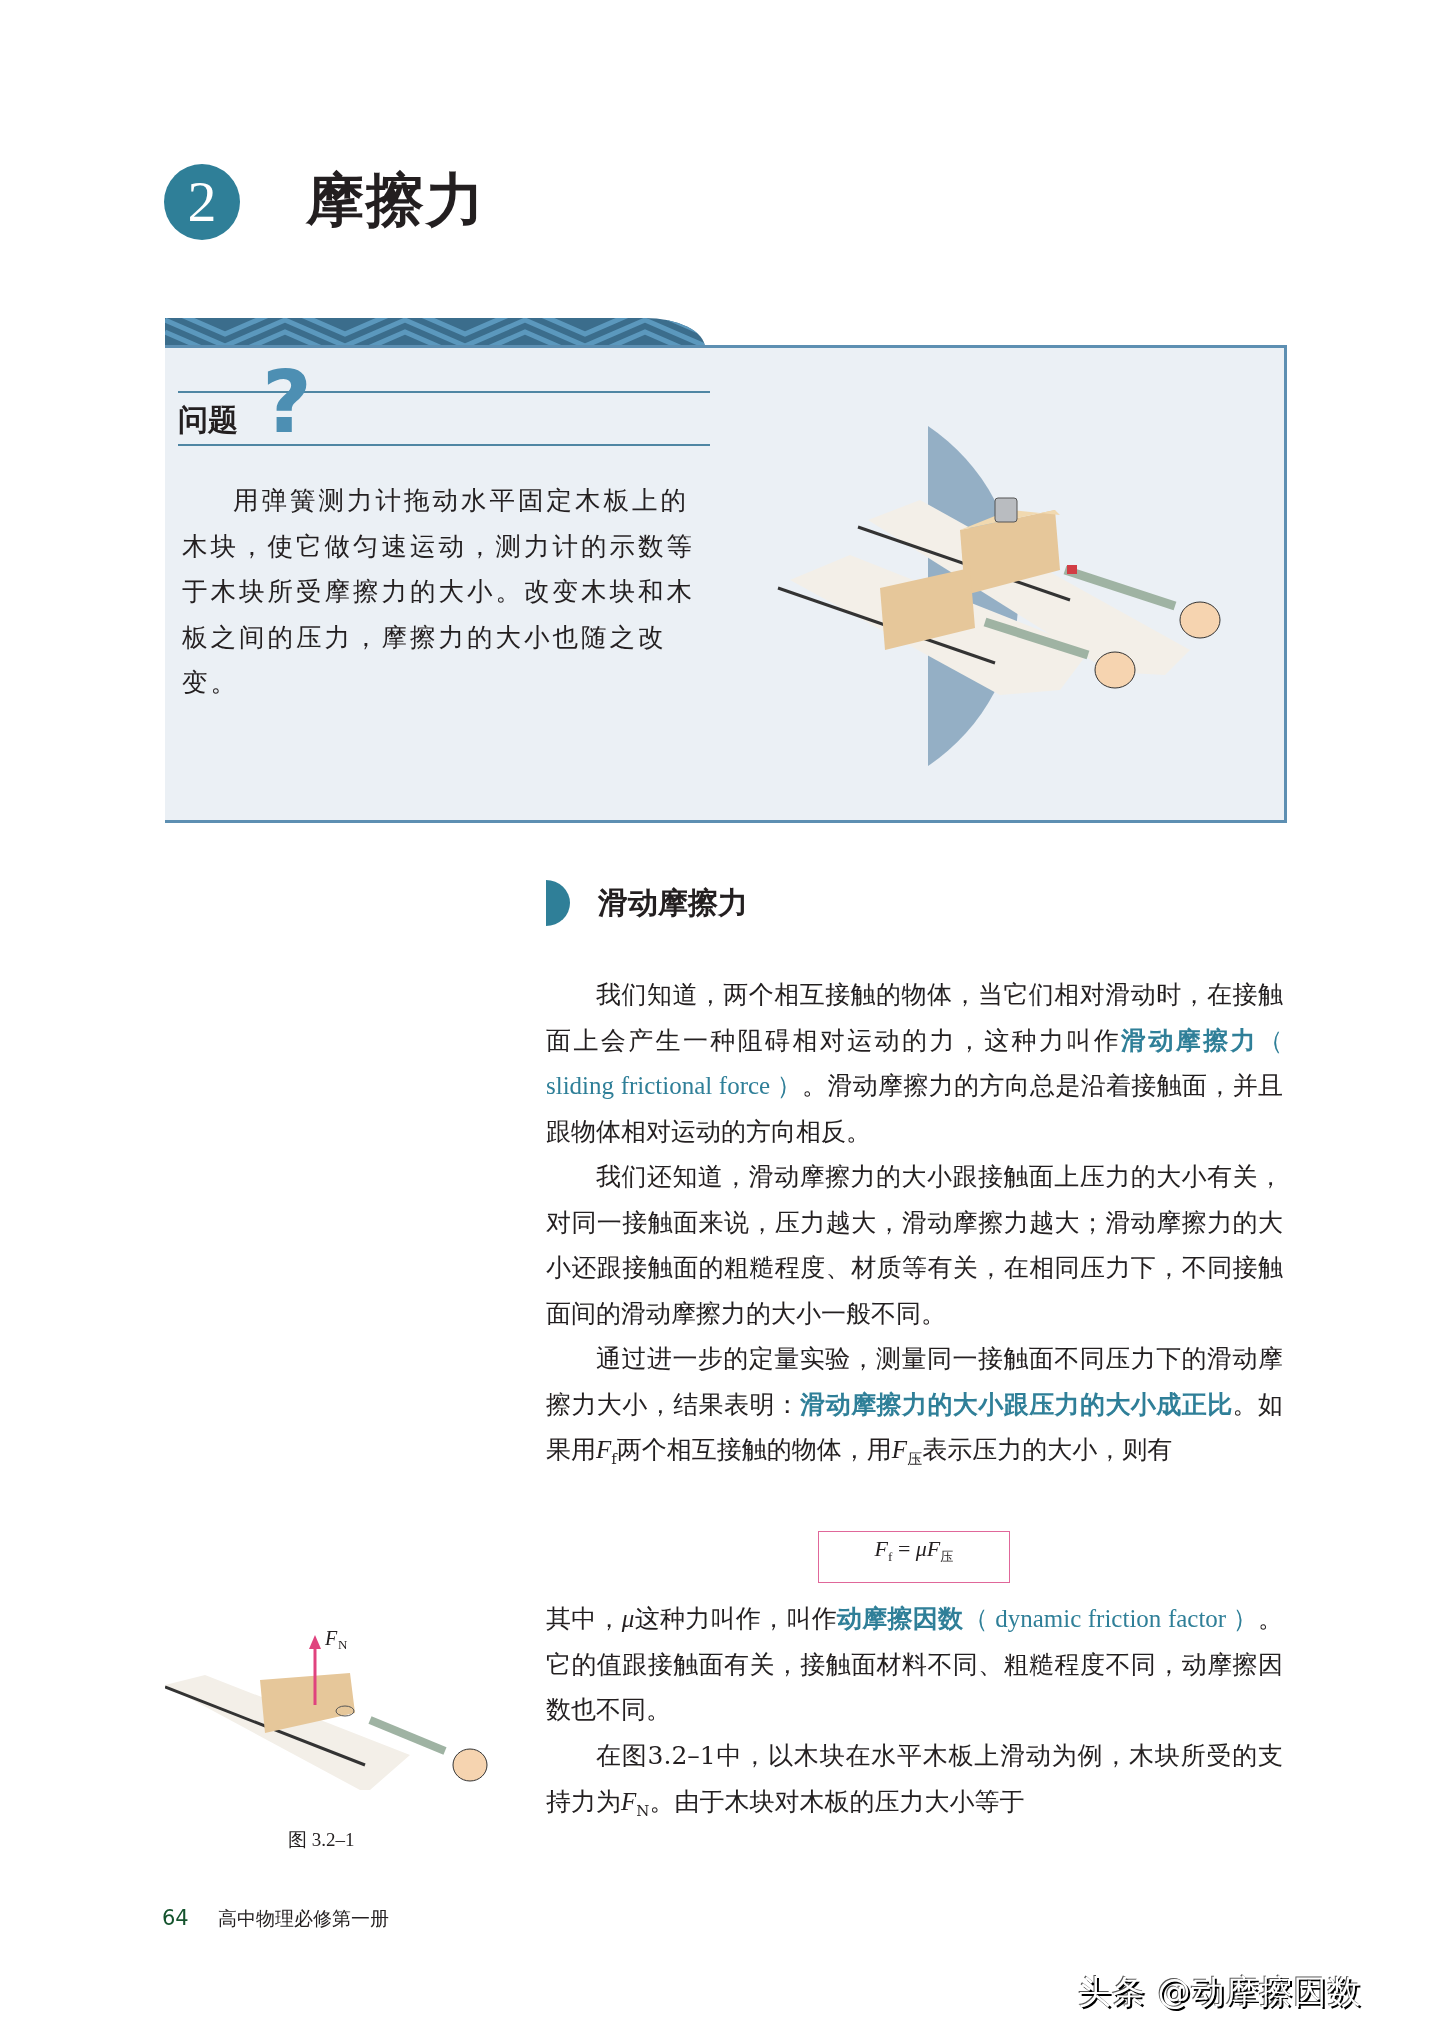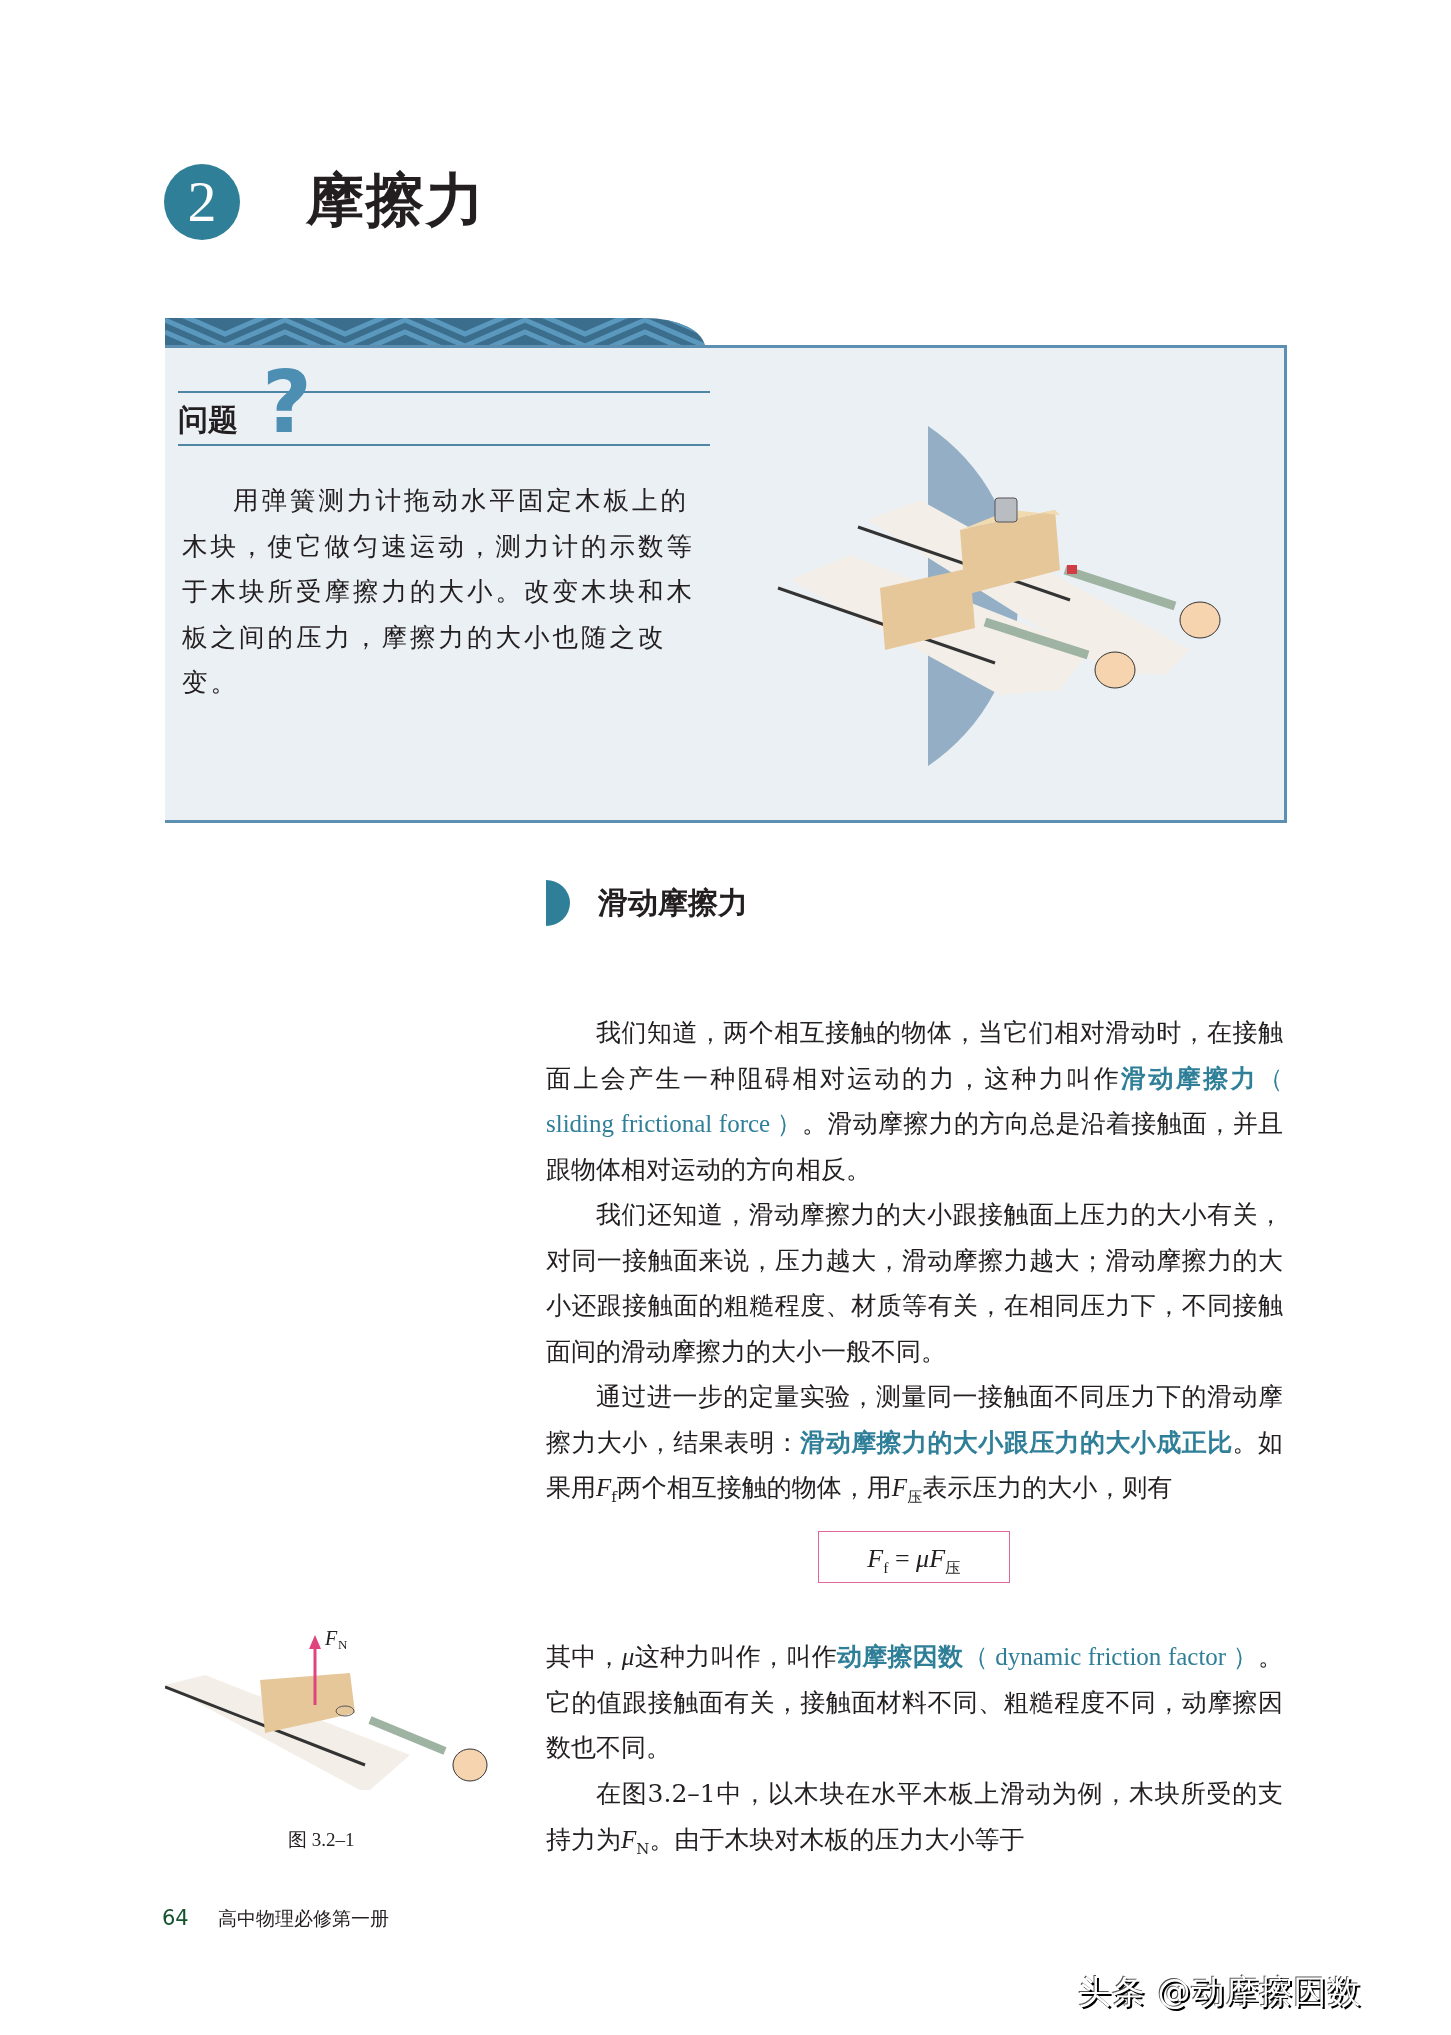--- a/index.html
+++ b/index.html
@@ -29,31 +29,31 @@
   .q-text p { margin: 4px; text-indent: 2em; }
   .q-illust { position: absolute; left: 770px; top: 410px; width: 500px; height: 370px; }
 
   
   .sub-marker { position: absolute; left: 546px; top: 880px; width: 24px; height: 46px; }
   .sub-title { position: absolute; left: 598px; top: 880px; font-family: "DejaVu Sans", sans-serif;
                font-weight: bold; font-size: 30px; line-height: 46px; color: #231f20; }
 
   
   .body-text { position: absolute; left: 546px; width: 737px; font-size: 25px; line-height: 45.5px;
-               font-family: "DejaVu Serif", serif; color: #231f20; text-align: justify; margin-top: 38px; }
+               font-family: "DejaVu Serif", serif; color: #231f20; text-align: justify; }
   .body-text p { margin: 0; text-indent: 2em; }
   .body-text p.noindent { text-indent: 0; }
   .hl { color: #2f7f98; font-family: "DejaVu Sans", sans-serif; font-weight: bold; }
   .en { color: #2f7f98; font-family: "Liberation Serif", serif; }
   .it { font-style: italic; font-family: "Liberation Serif", serif; }
   sub { font-size: 60%; }
 
   .formula { position: absolute; left: 818px; top: 1531px; width: 192px; height: 52px;
              border: 1.5px solid #e0679a; box-sizing: border-box; text-align: center;
-             font-family: "Liberation Serif", serif; font-size: 26px; line-height: 54px; }
+             font-family: "Liberation Serif", serif; font-size: 22px; line-height: 34px; }
 
   
   .fig-small { position: absolute; left: 165px; top: 1625px; width: 340px; height: 180px; }
   .fig-caption { position: absolute; left: 288px; top: 1802px; font-family: "Liberation Serif", serif;
                  font-size: 19px; color: #231f20; margin-top: 25px; }
 
   
   .page-no { position: absolute; left: 162px; top: 1906px; font-family: "DejaVu Sans", sans-serif;
              font-size: 21px; color: #14532d; }
   .book-name { position: absolute; left: 218px; top: 1906px; font-family: "DejaVu Serif", serif;

